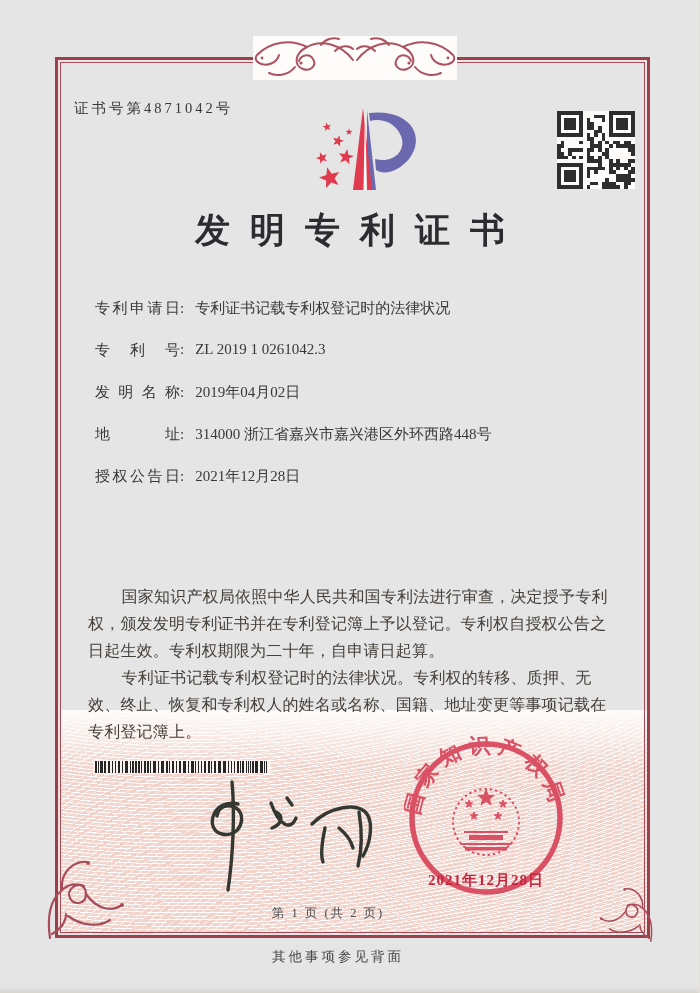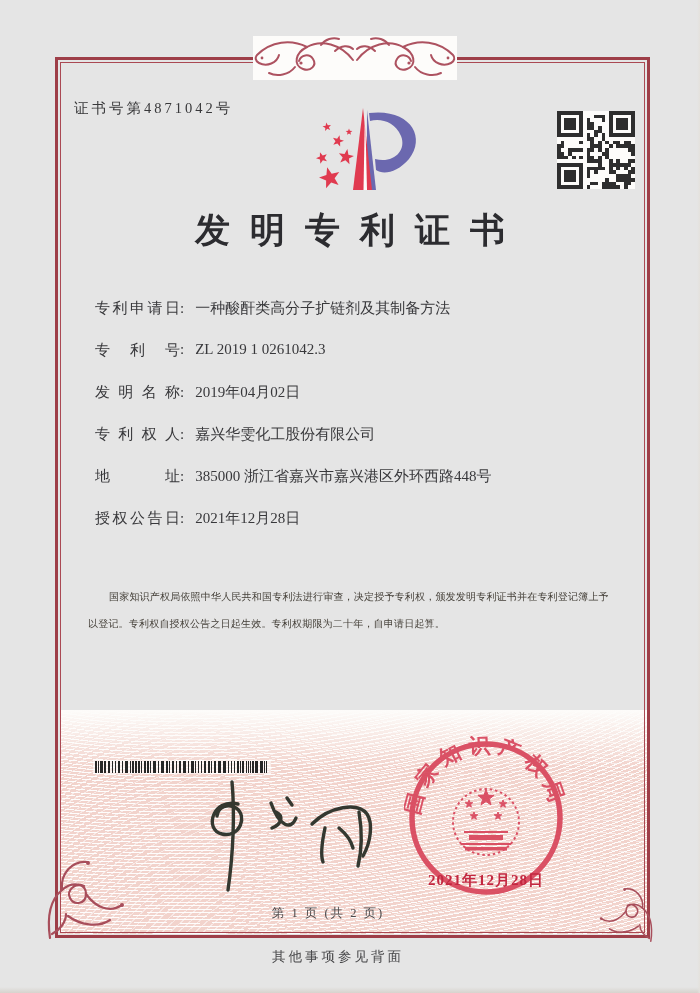--- a/index.html
+++ b/index.html
@@ -29,21 +29,21 @@
 
   .title{position:absolute; left:0; top:207px; width:100%; text-align:center;
     font-size:35px; font-weight:700; letter-spacing:20px; text-indent:20px; color:#2c2c30; z-index:4;}
 
   .fields{position:absolute; left:95px; top:299px; font-size:15px; color:#38383b; z-index:4;}
   .frow{position:relative; height:20px; margin-bottom:22px; white-space:nowrap;}
   .flabel{display:inline-block; width:85px; text-align:justify; text-align-last:justify; vertical-align:top;}
   .colon{display:inline-block; margin-right:11px;}
   .pair2{position:absolute; left:283px; top:0; white-space:nowrap;}
 
-  .paras{position:absolute; left:88px; top:583px; width:527px; font-size:10px;
+  .paras{position:absolute; left:88px; top:583px; width:527px; font-size:16px;
     line-height:27px; letter-spacing:0.2px; color:#454039; z-index:4;}
   .paras p{margin:0; text-indent:2.1em;}
 
   .band{position:absolute; left:60px; top:710px; width:590px; height:224px; z-index:1;
     background:
       linear-gradient(to bottom, #fdfcfa 0%, rgba(253,252,250,0) 26%),
       repeating-radial-gradient(900px 520px at 22% -290px, rgba(255,255,255,.95) 0 1.5px, rgba(255,255,255,0) 1.5px 6px),
       repeating-radial-gradient(1100px 640px at 80% 155%, rgba(255,255,255,.5) 0 1.5px, rgba(255,255,255,0) 1.5px 7px),
       #f2d3cc;}
 
@@ -254,41 +254,39 @@
       <rect x="14" y="20" width="1" height="1" fill="#2e2e2e"></rect>
       <rect x="15" y="20" width="1" height="1" fill="#2e2e2e"></rect>
       <rect x="16" y="20" width="1" height="1" fill="#2e2e2e"></rect>
       <rect x="18" y="20" width="1" height="1" fill="#2e2e2e"></rect>
     </svg>
 
   <div class="title">发明专利证书</div>
 
   <div class="fields">
     <div class="frow">
-      <span class="flabel">专利申请日</span><span class="colon">:</span><span>一种酸酐类高分子扩链剂及其制备方法</span>
+      <span class="flabel">专利申请日</span><span class="colon">:</span><span>专利证书记载专利权登记时的法律状况</span>
     </div>
     <div class="frow">
       <span class="flabel">专利号</span><span class="colon">:</span><span>ZL 2019 1 0261042.3</span>
     </div>
     <div class="frow">
       <span class="flabel">发明名称</span><span class="colon">:</span><span>2019年04月02日</span>
     </div>
     <div class="frow">
-      <span class="flabel">专利权人</span><span class="colon">:</span><span>嘉兴华雯化工股份有限公司</span>
-    </div>
-    <div class="frow">
-      <span class="flabel">地址</span><span class="colon">:</span><span>385000 浙江省嘉兴市嘉兴港区外环西路448号</span>
+      <span class="flabel">地址</span><span class="colon">:</span><span>314000 浙江省嘉兴市嘉兴港区外环西路448号</span>
     </div>
     <div class="frow">
       <span class="flabel">授权公告日</span><span class="colon">:</span><span>2021年12月28日</span>
     </div>
   </div>
 
   <div class="paras">
     <p>国家知识产权局依照中华人民共和国专利法进行审查，决定授予专利权，颁发发明专利证书并在专利登记簿上予以登记。专利权自授权公告之日起生效。专利权期限为二十年，自申请日起算。</p>
+    <p>专利证书记载专利权登记时的法律状况。专利权的转移、质押、无效、终止、恢复和专利权人的姓名或名称、国籍、地址变更等事项记载在专利登记簿上。</p>
   </div>
 
   <div class="band"></div>
 
   <svg class="barcode" id="barcode" width="178" height="14" viewBox="0 0 178 14">
       <rect x="0" y="0" width="178" height="14" fill="rgba(255,255,255,0.55)"></rect>
       <rect x="2" y="1" width="2" height="12" fill="#262626"></rect>
       <rect x="5" y="1" width="1" height="12" fill="#262626"></rect>
       <rect x="7" y="1" width="3" height="12" fill="#262626"></rect>
       <rect x="11" y="1" width="2" height="12" fill="#262626"></rect>

